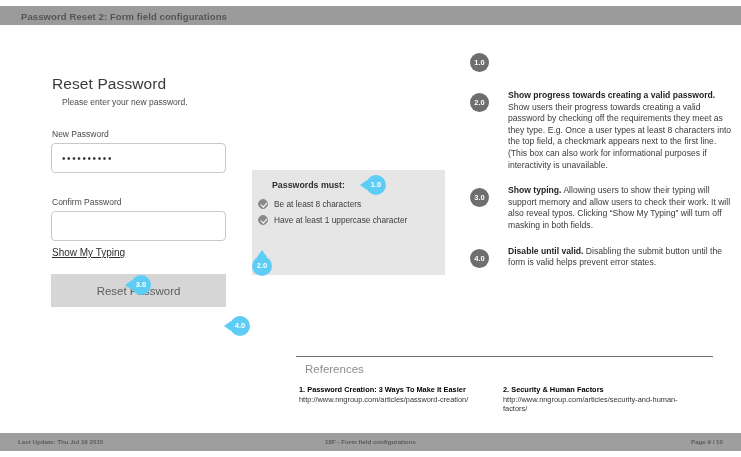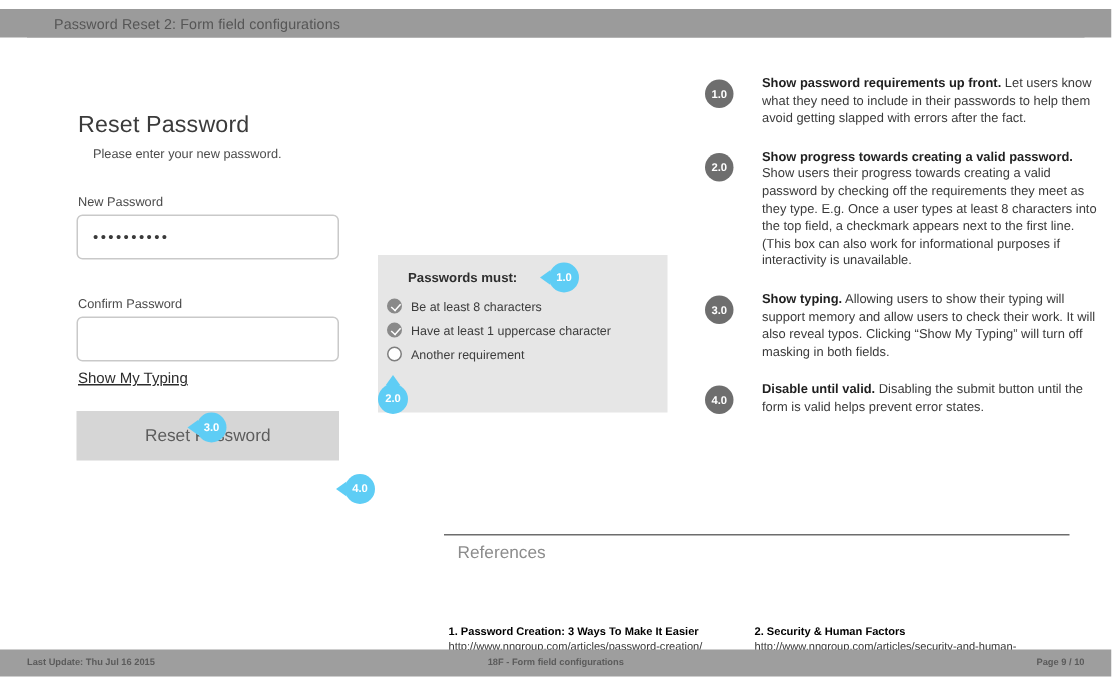--- a/index.html
+++ b/index.html
@@ -23,23 +23,23 @@
     background: #9b9b9b;
   }
   .titlebar-inner {
     position: absolute;
     left: 18px; top: 9px;
     width: 705px; height: 16px;
     background: #9b9b9b;
   }
   .titlebar-text {
     position: absolute;
-    left: 36px; top: 9px;
+    left: 21px; top: 9px;
     font-size: 9.5px;
-    font-weight: normal;
+    font-weight: bold;
     color: #555555;
     letter-spacing: 0.1px;
     line-height: 16px;
     white-space: nowrap;
   }
 
   
   .mockup {
     position: absolute;
     left: 0; top: 22px;
@@ -240,21 +240,20 @@
     font-size: 11.5px;
     color: #8c8c8c;
   }
   .ref-col {
     position: absolute;
     top: 385px;
     width: 192px;
     font-size: 7.4px;
     line-height: 9.6px;
     color: #333333;
-    margin-top: 31px;
   }
   .ref-col b { color: #000000; }
   .ref-col-1 { left: 299px; }
   .ref-col-2 { left: 503px; }
 
   
   .footer {
     position: absolute;
     left: 0; top: 433px;
     width: 741px; height: 18px;
@@ -298,38 +297,31 @@
   <div class="req-head">Passwords must:</div>
   <div class="req-list">
     <div class="req-item">
       <span class="circ on"></span>
       <span class="req-text">Be at least 8 characters</span>
     </div>
     <div class="req-item">
       <span class="circ on"></span>
       <span class="req-text">Have at least 1 uppercase character</span>
     </div>
-    <div class="req-item">
-      <span class="circ off"></span>
-      <span class="req-text">Another requirement</span>
-    </div>
   </div>
 
   <div class="bubble left b1">1.0</div>
   <div class="bubble up b2">2.0</div>
   <div class="bubble left b3">3.0</div>
   <div class="bubble left b4">4.0</div>
 </div>
 
 <div class="notes">
   <div class="note">
     <div class="note-marker">1.0</div>
-    <div class="note-body">
-      <b>Show password requirements up front.</b><span> Let users know what they need to include in their passwords to help them avoid getting slapped with errors after the fact.</span>
-    </div>
   </div>
   <div class="note">
     <div class="note-marker">2.0</div>
     <div class="note-body">
       <b>Show progress towards creating a valid password.</b><span> Show users their progress towards creating a valid password by checking off the requirements they meet as they type. E.g. Once a user types at least 8 characters into the top field, a checkmark appears next to the first line. (This box can also work for informational purposes if interactivity is unavailable.</span>
     </div>
   </div>
   <div class="note">
     <div class="note-marker">3.0</div>
     <div class="note-body">

